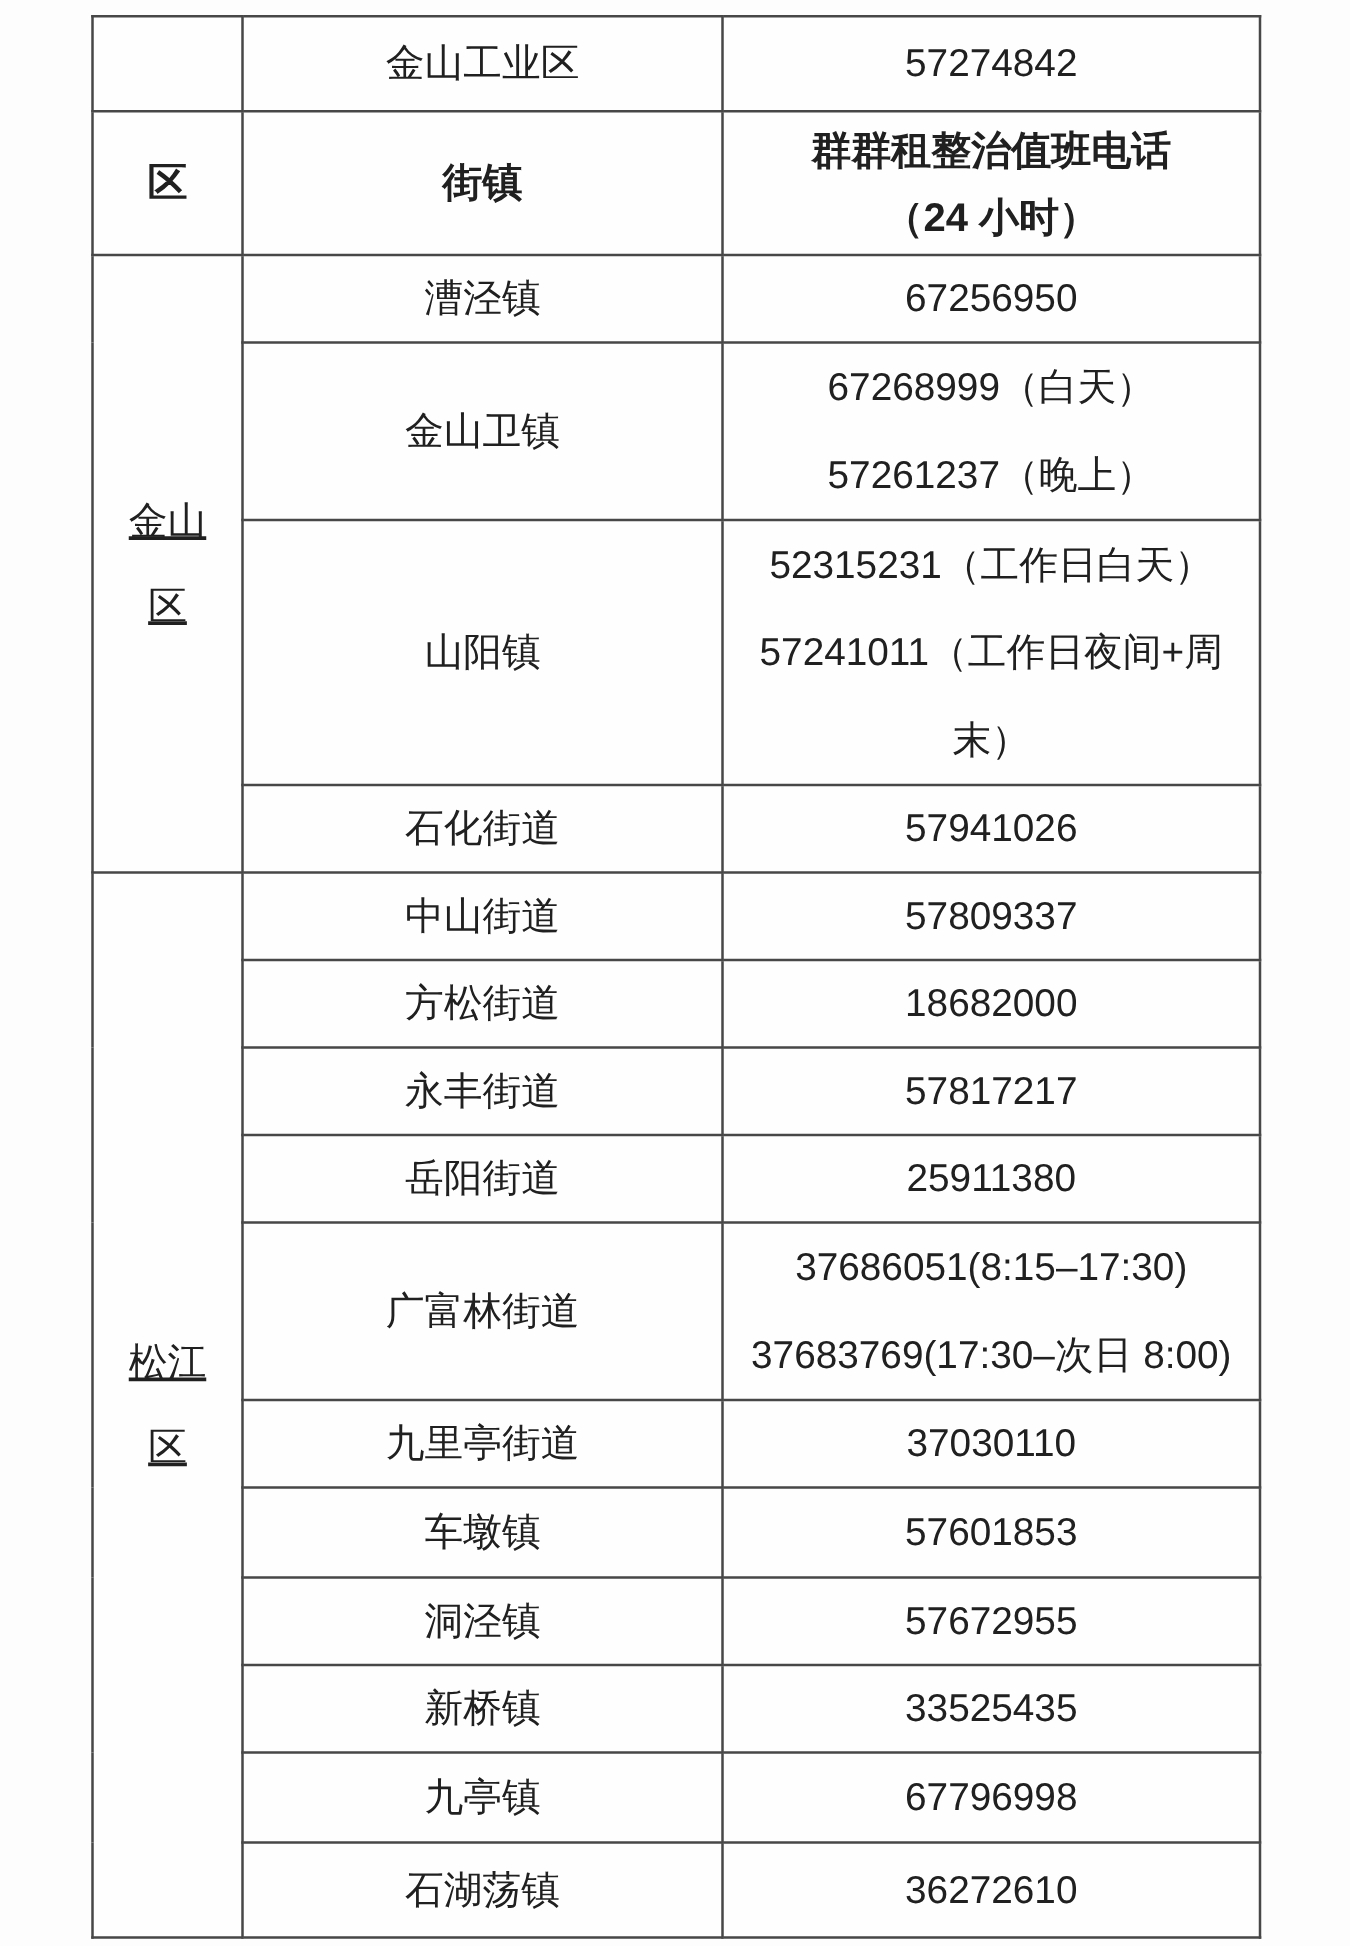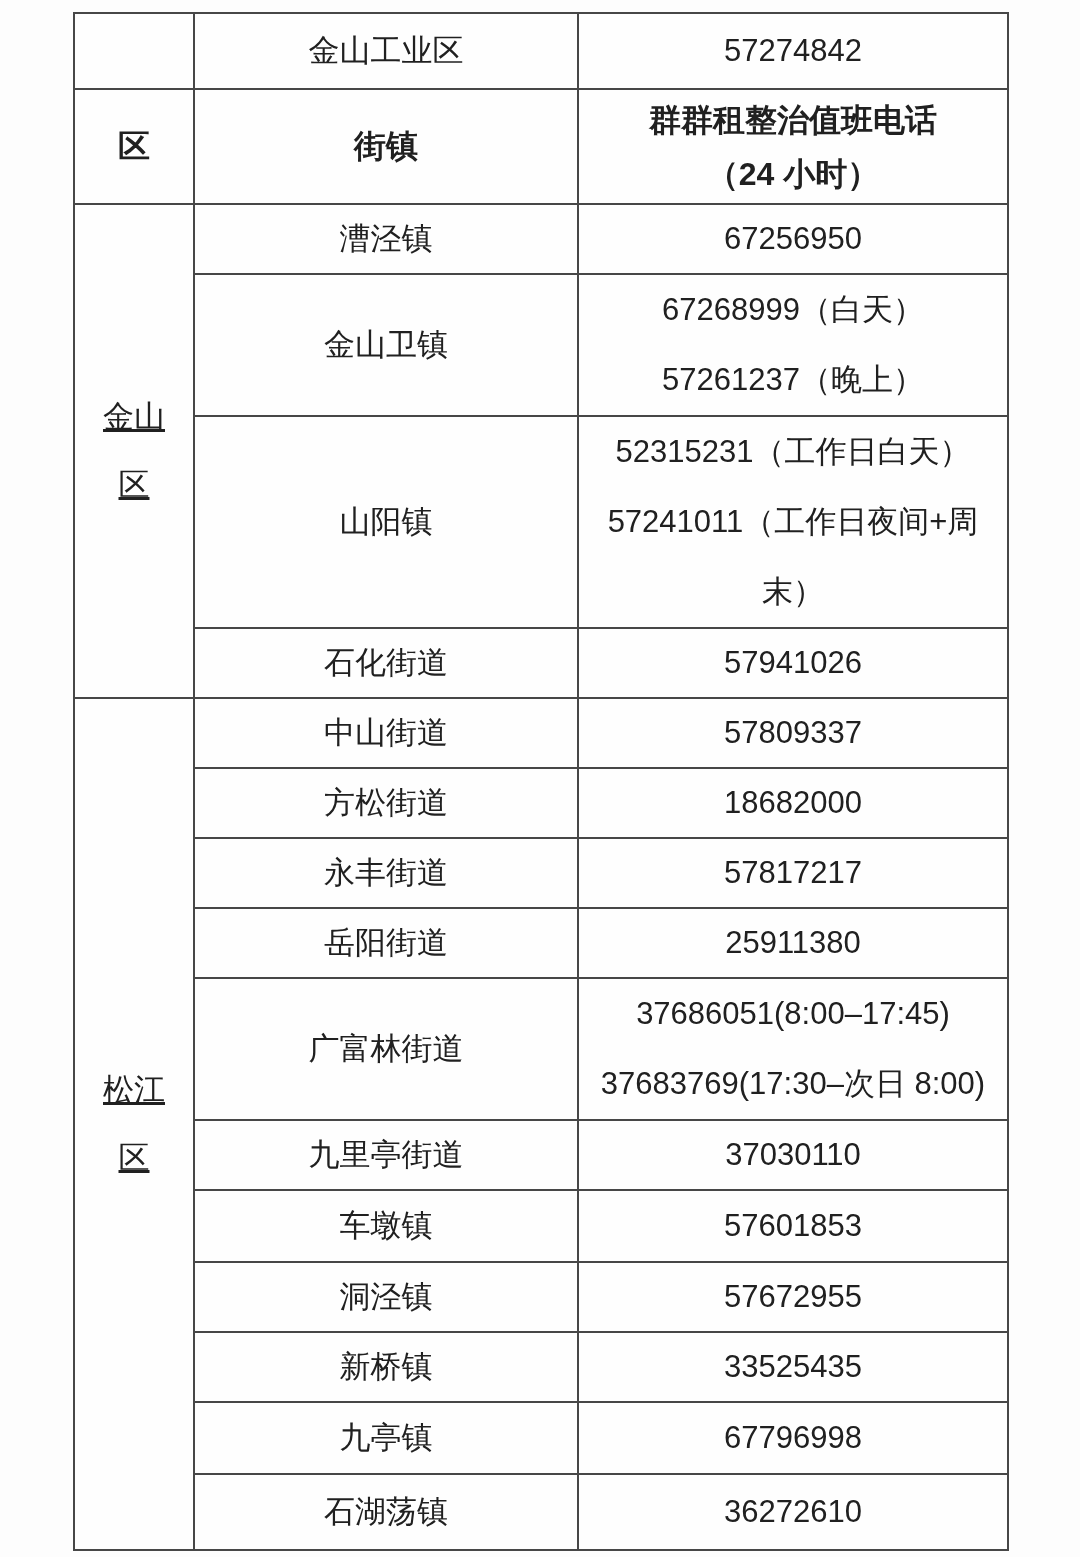--- a/index.html
+++ b/index.html
@@ -127,21 +127,21 @@
         <td class="town-cell">永丰街道</td>
         <td class="phone-cell">57817217</td>
       </tr>
       <tr class="h70">
         <td class="town-cell">岳阳街道</td>
         <td class="phone-cell">25911380</td>
       </tr>
       <tr class="h142">
         <td class="town-cell">广富林街道</td>
         <td class="phone-cell">
-          <div class="phone-line">37686051(8:00–17:45)</div>
+          <div class="phone-line">37686051(8:15–17:30)</div>
           <div class="phone-line">37683769(17:30–次日 8:00)</div>
         </td>
       </tr>
       <tr class="h70">
         <td class="town-cell">九里亭街道</td>
         <td class="phone-cell">37030110</td>
       </tr>
       <tr class="h72">
         <td class="town-cell">车墩镇</td>
         <td class="phone-cell">57601853</td>

